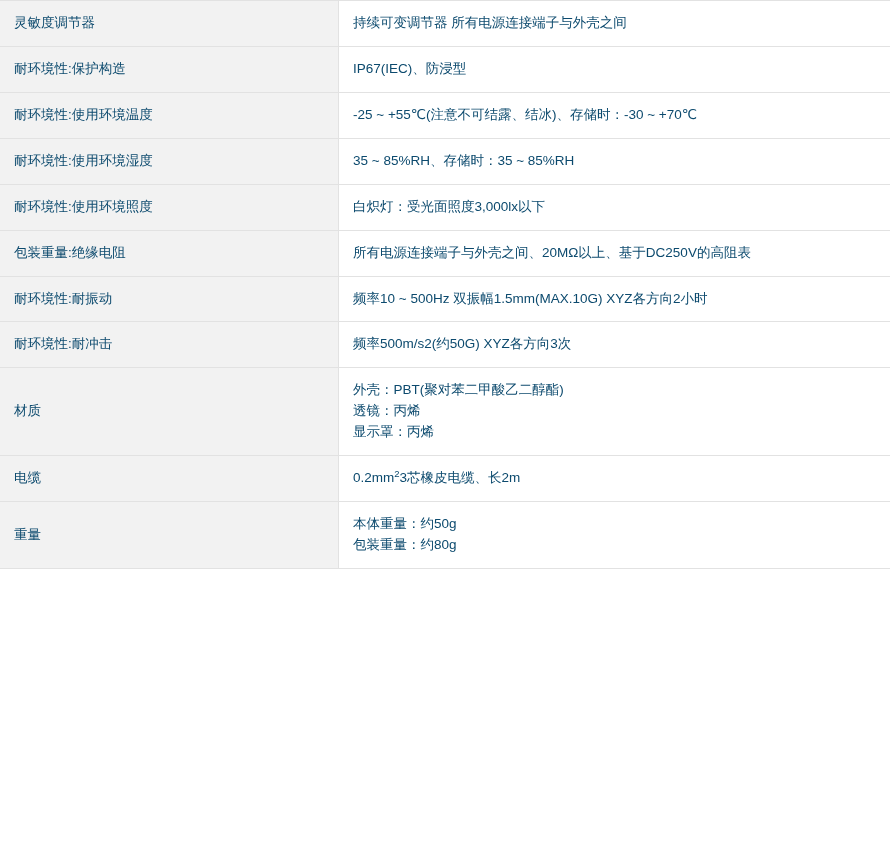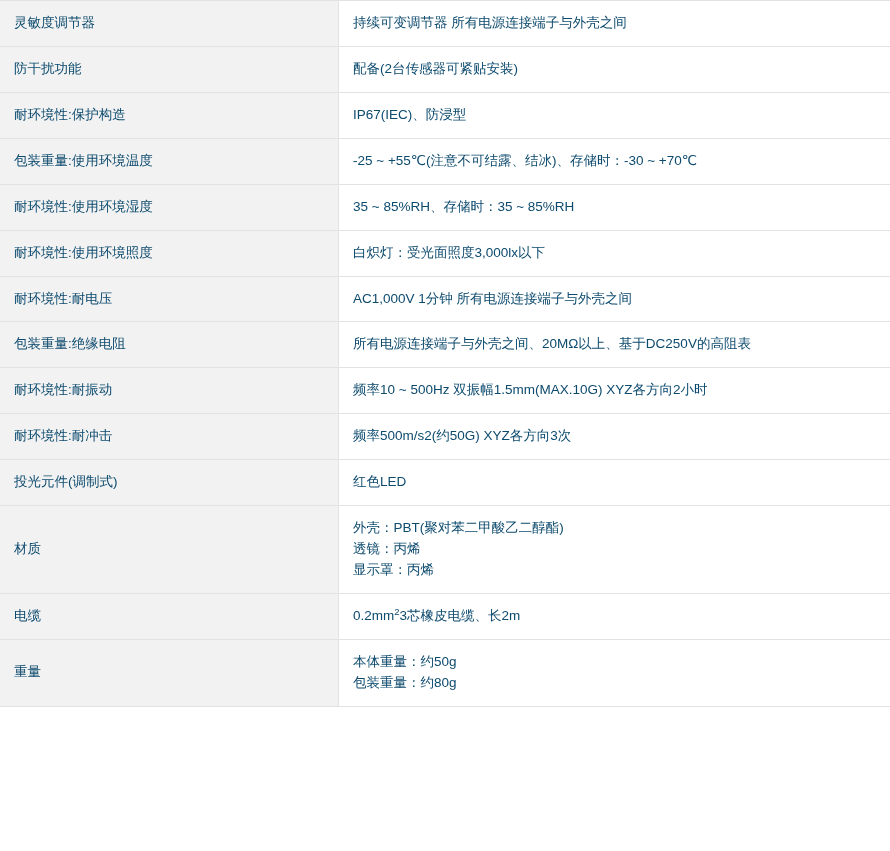--- a/index.html
+++ b/index.html
@@ -54,77 +54,59 @@
 
 <table class="spec-table">
   <tbody>
       <tr>
         <td class="label">灵敏度调节器</td>
         <td class="value">
           <span class="line">持续可变调节器 所有电源连接端子与外壳之间</span>
         </td>
       </tr>
       <tr>
-        <td class="label">防干扰功能</td>
-        <td class="value">
-          <span class="line">配备(2台传感器可紧贴安装)</span>
-        </td>
-      </tr>
-      <tr>
         <td class="label">耐环境性:保护构造</td>
         <td class="value">
           <span class="line">IP67(IEC)、防浸型</span>
         </td>
       </tr>
       <tr>
-        <td class="label">包装重量:使用环境温度</td>
+        <td class="label">耐环境性:使用环境温度</td>
         <td class="value">
           <span class="line">-25 ~ +55℃(注意不可结露、结冰)、存储时：-30 ~ +70℃</span>
         </td>
       </tr>
       <tr>
         <td class="label">耐环境性:使用环境湿度</td>
         <td class="value">
           <span class="line">35 ~ 85%RH、存储时：35 ~ 85%RH</span>
         </td>
       </tr>
       <tr>
         <td class="label">耐环境性:使用环境照度</td>
         <td class="value">
           <span class="line">白炽灯：受光面照度3,000lx以下</span>
-        </td>
-      </tr>
-      <tr>
-        <td class="label">耐环境性:耐电压</td>
-        <td class="value">
-          <span class="line">AC1,000V 1分钟 所有电源连接端子与外壳之间</span>
         </td>
       </tr>
       <tr>
         <td class="label">包装重量:绝缘电阻</td>
         <td class="value">
           <span class="line">所有电源连接端子与外壳之间、20MΩ以上、基于DC250V的高阻表</span>
         </td>
       </tr>
       <tr>
         <td class="label">耐环境性:耐振动</td>
         <td class="value">
           <span class="line">频率10 ~ 500Hz 双振幅1.5mm(MAX.10G) XYZ各方向2小时</span>
         </td>
       </tr>
       <tr>
         <td class="label">耐环境性:耐冲击</td>
         <td class="value">
           <span class="line">频率500m/s2(约50G) XYZ各方向3次</span>
-        </td>
-      </tr>
-      <tr>
-        <td class="label">投光元件(调制式)</td>
-        <td class="value">
-          <span class="line">红色LED</span>
         </td>
       </tr>
       <tr>
         <td class="label">材质</td>
         <td class="value">
           <span class="line">外壳：PBT(聚对苯二甲酸乙二醇酯)</span>
           <span class="line">透镜：丙烯</span>
           <span class="line">显示罩：丙烯</span>
         </td>
       </tr>

